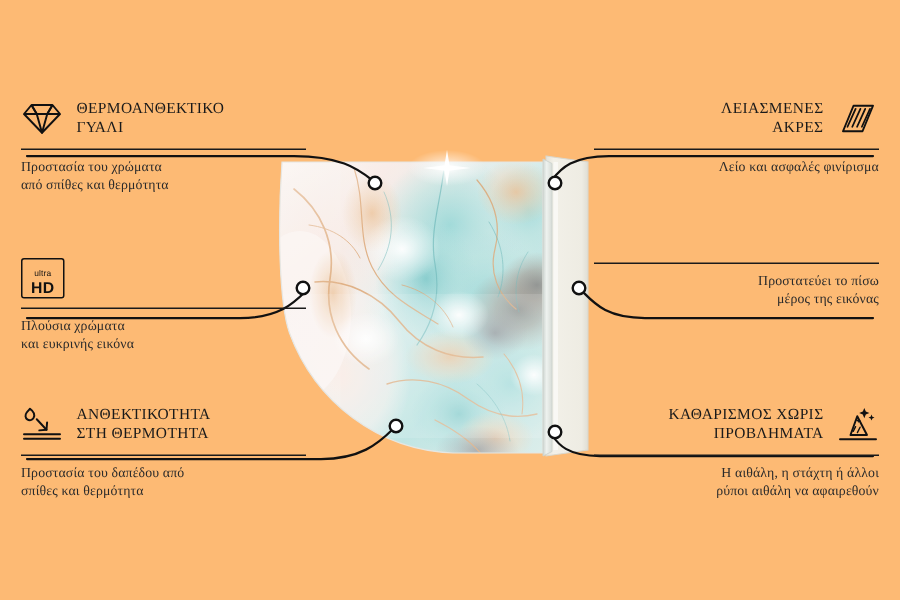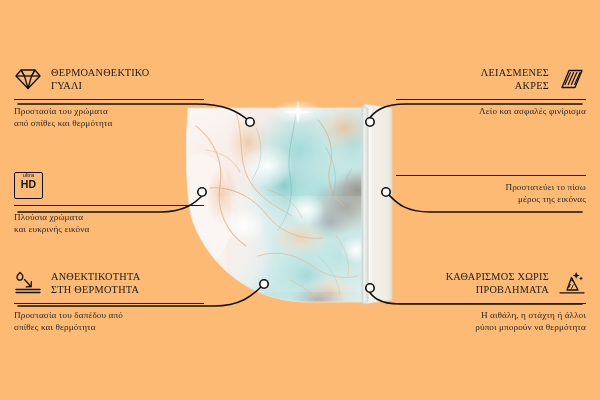--- a/index.html
+++ b/index.html
@@ -92,21 +92,21 @@
 
   .icon-hd {
     border: 1.4px solid #111;
     border-radius: 2px;
     width: 27px;
     height: 25px;
     flex: 0 0 27px;
     display: flex;
     flex-direction: column;
     align-items: center;
-    justify-content: flex-start;
+    justify-content: flex-end;
     line-height: 1;
   }
   .hd-small {
     font-family: "Liberation Sans", sans-serif;
     font-size: 5.6px;
     letter-spacing: 0.1px;
     color: #111;
     margin-bottom: 0.5px;
   }
   .hd-big {
@@ -421,16 +421,16 @@
             <path d="M10.8,17.6 L12.4,14.4"></path>
             <path d="M13.6,18.4 L15.4,14.8"></path>
           </g>
         </svg>
       </span>
       <span class="feat-title">ΚΑΘΑΡΙΣΜΟΣ ΧΩΡΙΣ
 ΠΡΟΒΛΗΜΑΤΑ</span>
     </div>
     <div class="feat-rule"></div>
     <div class="feat-desc">Η αιθάλη, η στάχτη ή άλλοι
-ρύποι μπορούν να θερμότητα</div>
+ρύποι αιθάλη να αφαιρεθούν</div>
   </div>
 
 </div>
 
 </body></html>

